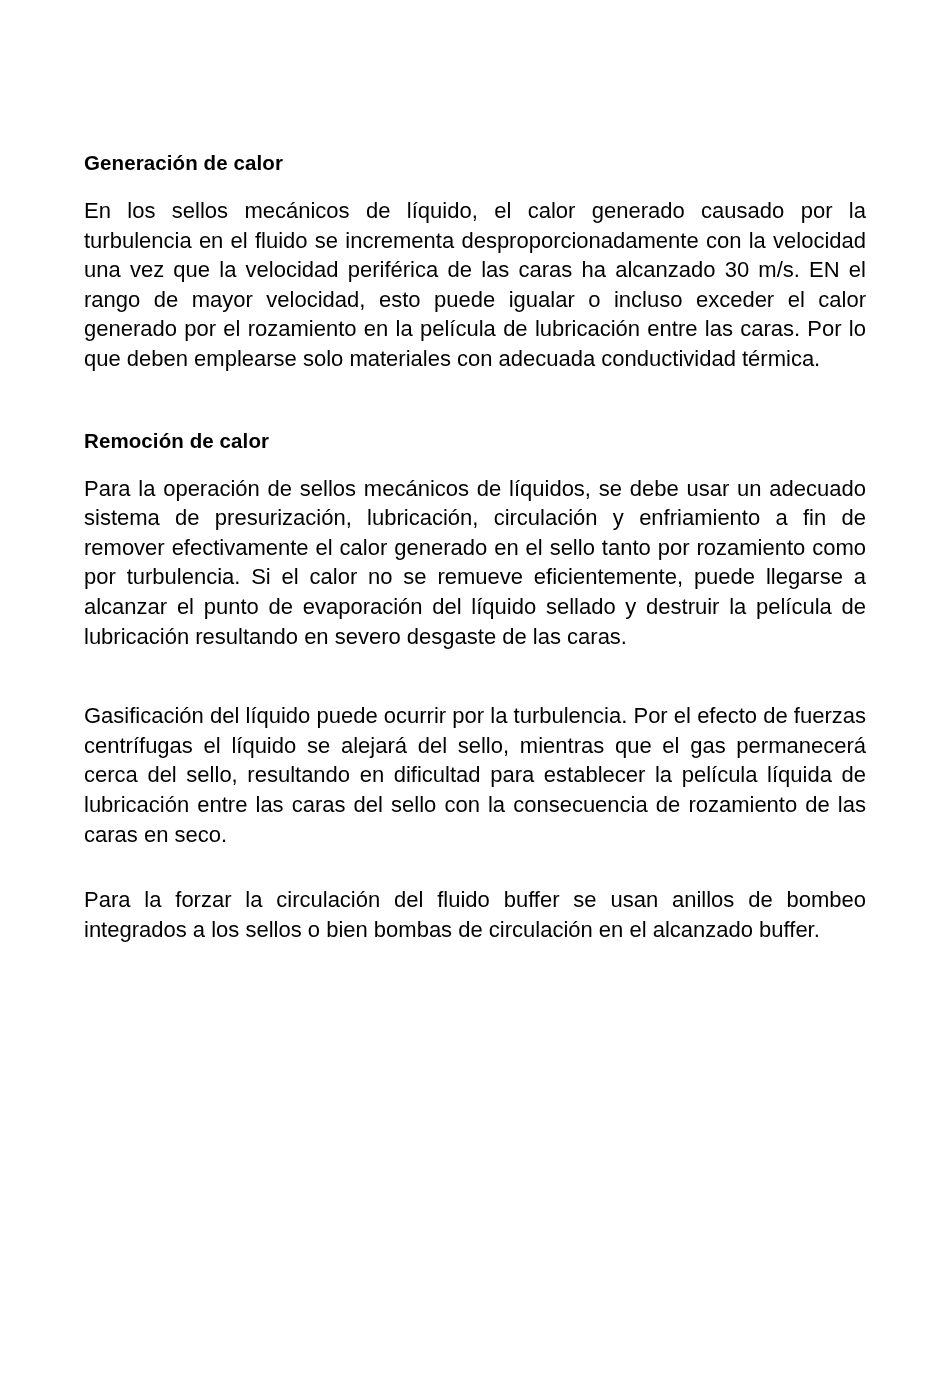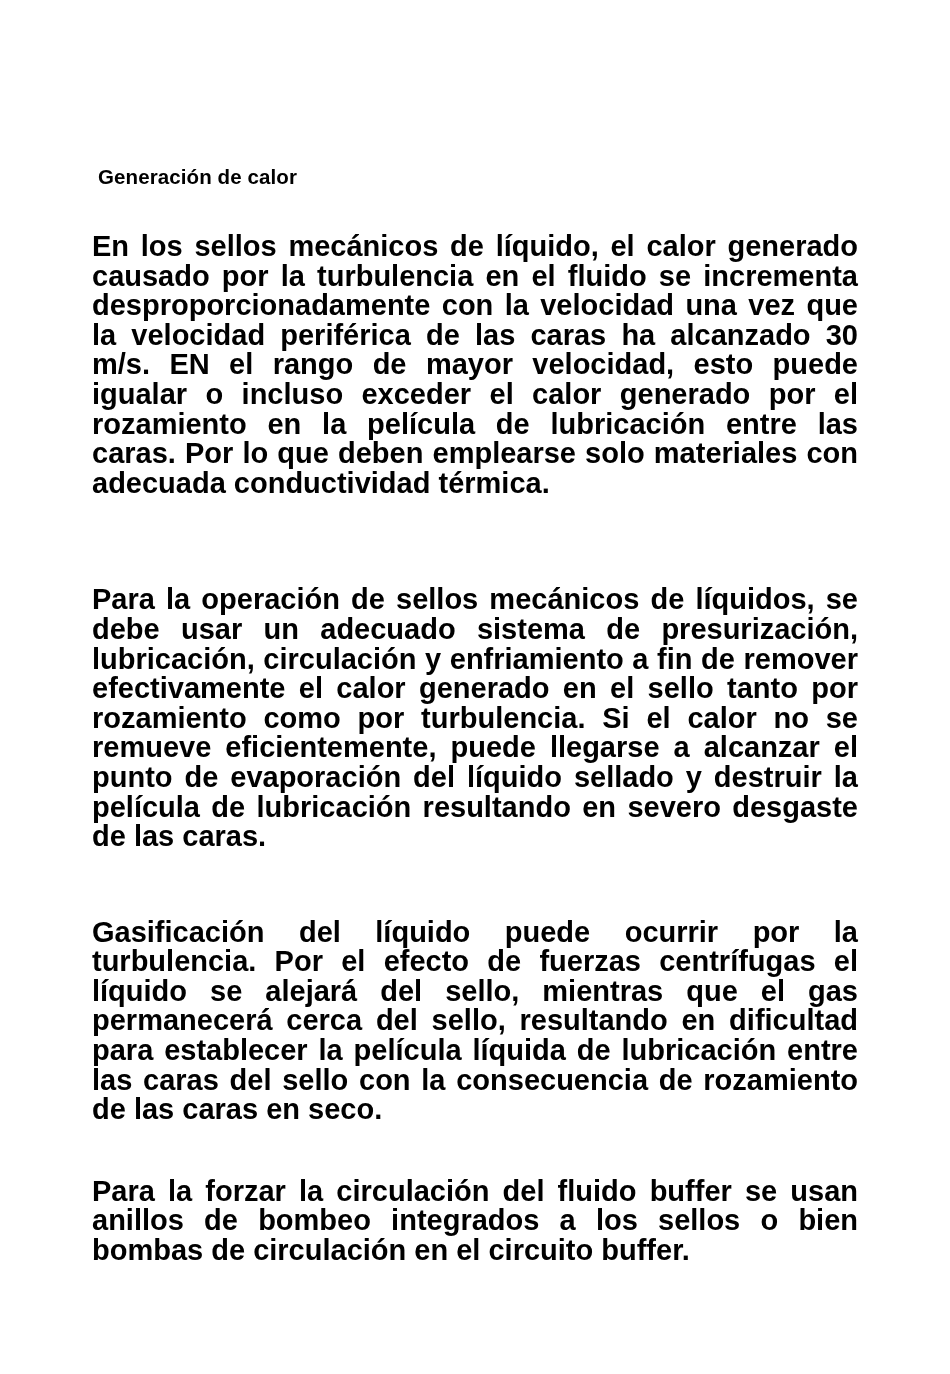--- a/index.html
+++ b/index.html
@@ -29,30 +29,30 @@
     position: absolute;
     left: 84px;
     top: 148px;
     width: 782px;
   }
   .doc-heading {
     font-family: "Liberation Sans", sans-serif;
     font-size: 20.5px;
     font-weight: bold;
     line-height: 29px;
-    margin: 14px;
+    margin: 0;
     letter-spacing: 0.1px;
     text-align: left;
   }
   .doc-para {
     font-family: "Liberation Sans", sans-serif;
-    font-size: 29px;
-    font-weight: bold;
+    font-size: 22px;
+    font-weight: normal;
     line-height: 29.6px;
-    margin: 8px;
+    margin: 0;
     text-align: justify;
     text-justify: inter-word;
     word-spacing: 0px;
     hyphens: none;
   }
   
   .gap-h-to-p  { height: 19px; }   
   .gap-p-to-h  { height: 52px; }   
   .gap-p-big   { height: 50px; }   
   .gap-p-small { height: 18px; }   
@@ -64,30 +64,31 @@
   <div class="content">
 
     <h2 class="doc-heading">Generación de calor</h2>
 
     <div class="gap-h-to-p"></div>
 
     <p class="doc-para">En los sellos mecánicos de líquido, el calor generado causado por la turbulencia en el fluido se incrementa desproporcionadamente con la velocidad una vez que la velocidad periférica de las caras ha alcanzado 30 m/s. EN el rango de mayor velocidad, esto puede igualar o incluso exceder el calor generado por el rozamiento en la película de lubricación entre las caras. Por lo que deben emplearse solo materiales con adecuada conductividad térmica.</p>
 
     <div class="gap-p-to-h"></div>
 
+    <h2 class="doc-heading">Remoción de calor</h2>
 
     <div class="gap-h-to-p"></div>
 
     <p class="doc-para">Para la operación de sellos mecánicos de líquidos, se debe usar un adecuado sistema de presurización, lubricación, circulación y enfriamiento a fin de remover efectivamente el calor generado en el sello tanto por rozamiento como por turbulencia. Si el calor no se remueve eficientemente, puede llegarse a alcanzar el punto de evaporación del líquido sellado y destruir la película de lubricación resultando en severo desgaste de las caras.</p>
 
     <div class="gap-p-big"></div>
 
     <p class="doc-para">Gasificación del líquido puede ocurrir por la turbulencia. Por el efecto de fuerzas centrífugas el líquido se alejará del sello, mientras que el gas permanecerá cerca del sello, resultando en dificultad para establecer la película líquida de lubricación entre las caras del sello con la consecuencia de rozamiento de las caras en seco.</p>
 
     <div class="gap-p-small"></div>
 
 
     <div class="gap-p-small"></div>
 
-    <p class="doc-para">Para la forzar la circulación del fluido buffer se usan anillos de bombeo integrados a los sellos o bien bombas de circulación en el circuito buffer.</p>
+    <p class="doc-para">Para la forzar la circulación del fluido buffer se usan anillos de bombeo integrados a los sellos o bien bombas de circulación en el alcanzado buffer.</p>
 
   </div>
 </div>
 
 </body></html>

